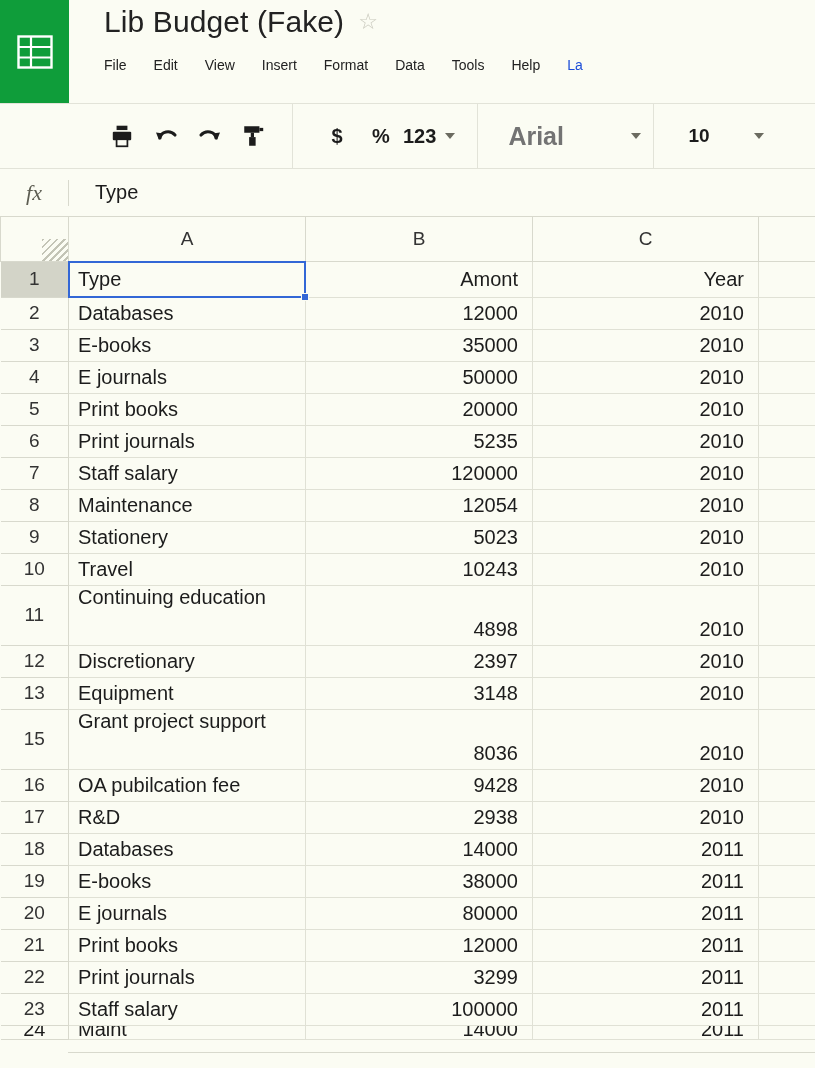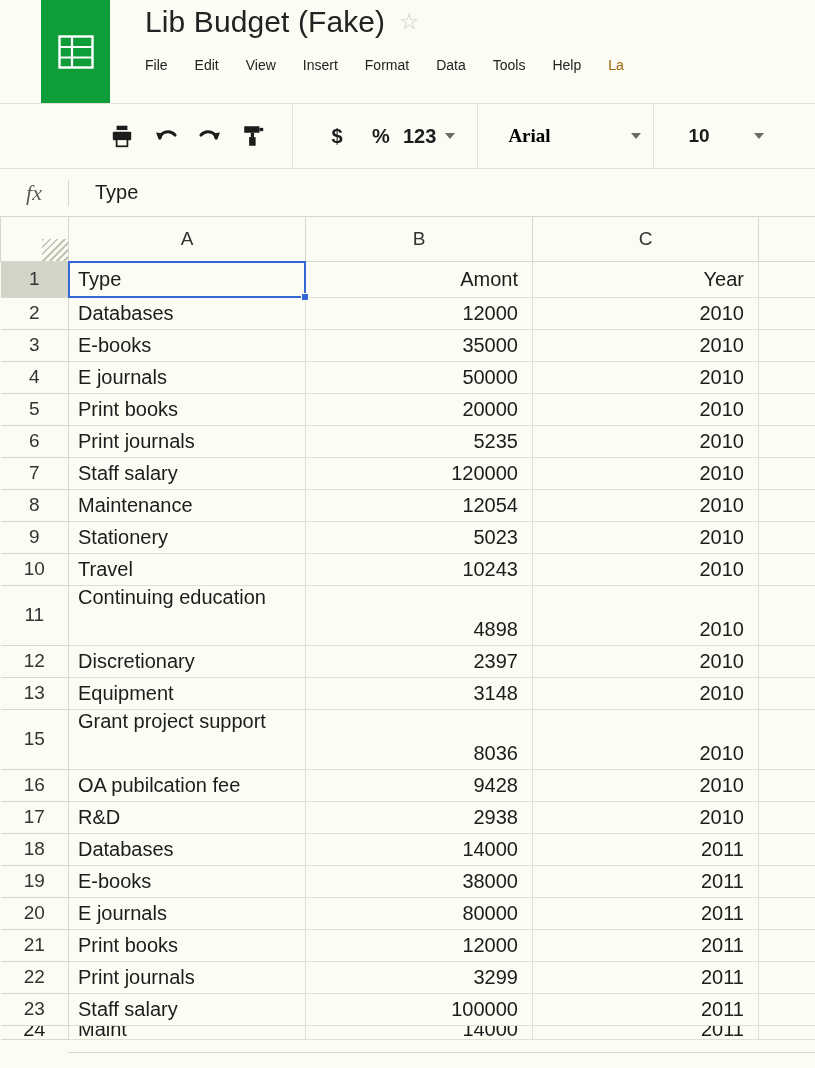--- a/index.html
+++ b/index.html
@@ -5,52 +5,52 @@
   * { box-sizing: border-box; margin: 0; padding: 0; }
   html, body {
     width: 815px; height: 1068px;
     background: #fbfcf3;
     font-family: "Liberation Sans", sans-serif;
     overflow: hidden;
   }
   #app { position: relative; width: 815px; height: 1068px; background: #fbfcf3; }
 
   
-  .header { position: relative; height: 103px; background: #fbfcf3; margin-left: 41px; }
+  .header { position: relative; height: 103px; background: #fbfcf3; }
   .logo-block {
     position: absolute; left: 0; top: 0; width: 69px; height: 103px;
     background: #0f9d3a; display: flex; align-items: center; justify-content: center;
   }
   .logo-grid { width: 36px; height: 34px; }
   .title-row { position: absolute; left: 104px; top: 5px; display: flex; align-items: center; gap: 14px; }
   .doc-title { font-size: 30px; color: #222; letter-spacing: .1px; white-space: nowrap; }
   .star-icon { font-size: 22px; color: #c9c9bd; line-height: 1; }
   .menubar { position: absolute; left: 104px; top: 57px; display: flex; align-items: center; gap: 27px; }
   .menu-item { font-size: 14px; color: #222; white-space: nowrap; cursor: default; }
-  .menu-item.muted { color: #a16207; }
+  .menu-item.muted { color: #1d4ed8; }
 
   
   .toolbar {
     position: relative; height: 66px; background: #fbfcf3;
     border-top: 1px solid #e2e3d8; border-bottom: 1px solid #e2e3d8;
     display: flex; align-items: center;
   }
   .tb-group { display: flex; align-items: center; height: 66px; padding: 0 16px; }
   .tb-sep { width: 1px; height: 66px; background: #e2e3d8; }
   .tb-btn {
     width: 44px; height: 44px; display: flex; align-items: center; justify-content: center;
     color: #222; cursor: default;
   }
   .tb-text { font-size: 20px; font-weight: bold; color: #1c1c1c; }
   .tb-text.reg { font-weight: bold; }
   .caret { width: 0; height: 0; border-left: 5px solid transparent; border-right: 5px solid transparent;
            border-top: 6px solid #6b6b60; margin-left: 9px; }
   .font-box { width: 175px; display: flex; align-items: center; justify-content: space-between;
               padding: 0 12px 0 30px; }
-  .font-name { font-size: 19px; font-weight: bold; color: #000000; font-family: Liberation Serif, serif; }
+  .font-name { font-size: 25px; font-weight: bold; color: #737373; }
   .size-box { width: 128px; display: flex; align-items: center; justify-content: space-between;
               padding: 0 18px 0 34px; }
   .size-val { font-size: 19px; font-weight: bold; color: #1c1c1c; }
 
   
   .formula-bar {
     position: relative; height: 48px; background: #fbfcf3;
     border-bottom: 1px solid #d8d9cd; display: flex; align-items: center;
   }
   .fx { width: 68px; text-align: center; font-size: 22px; font-style: italic;

